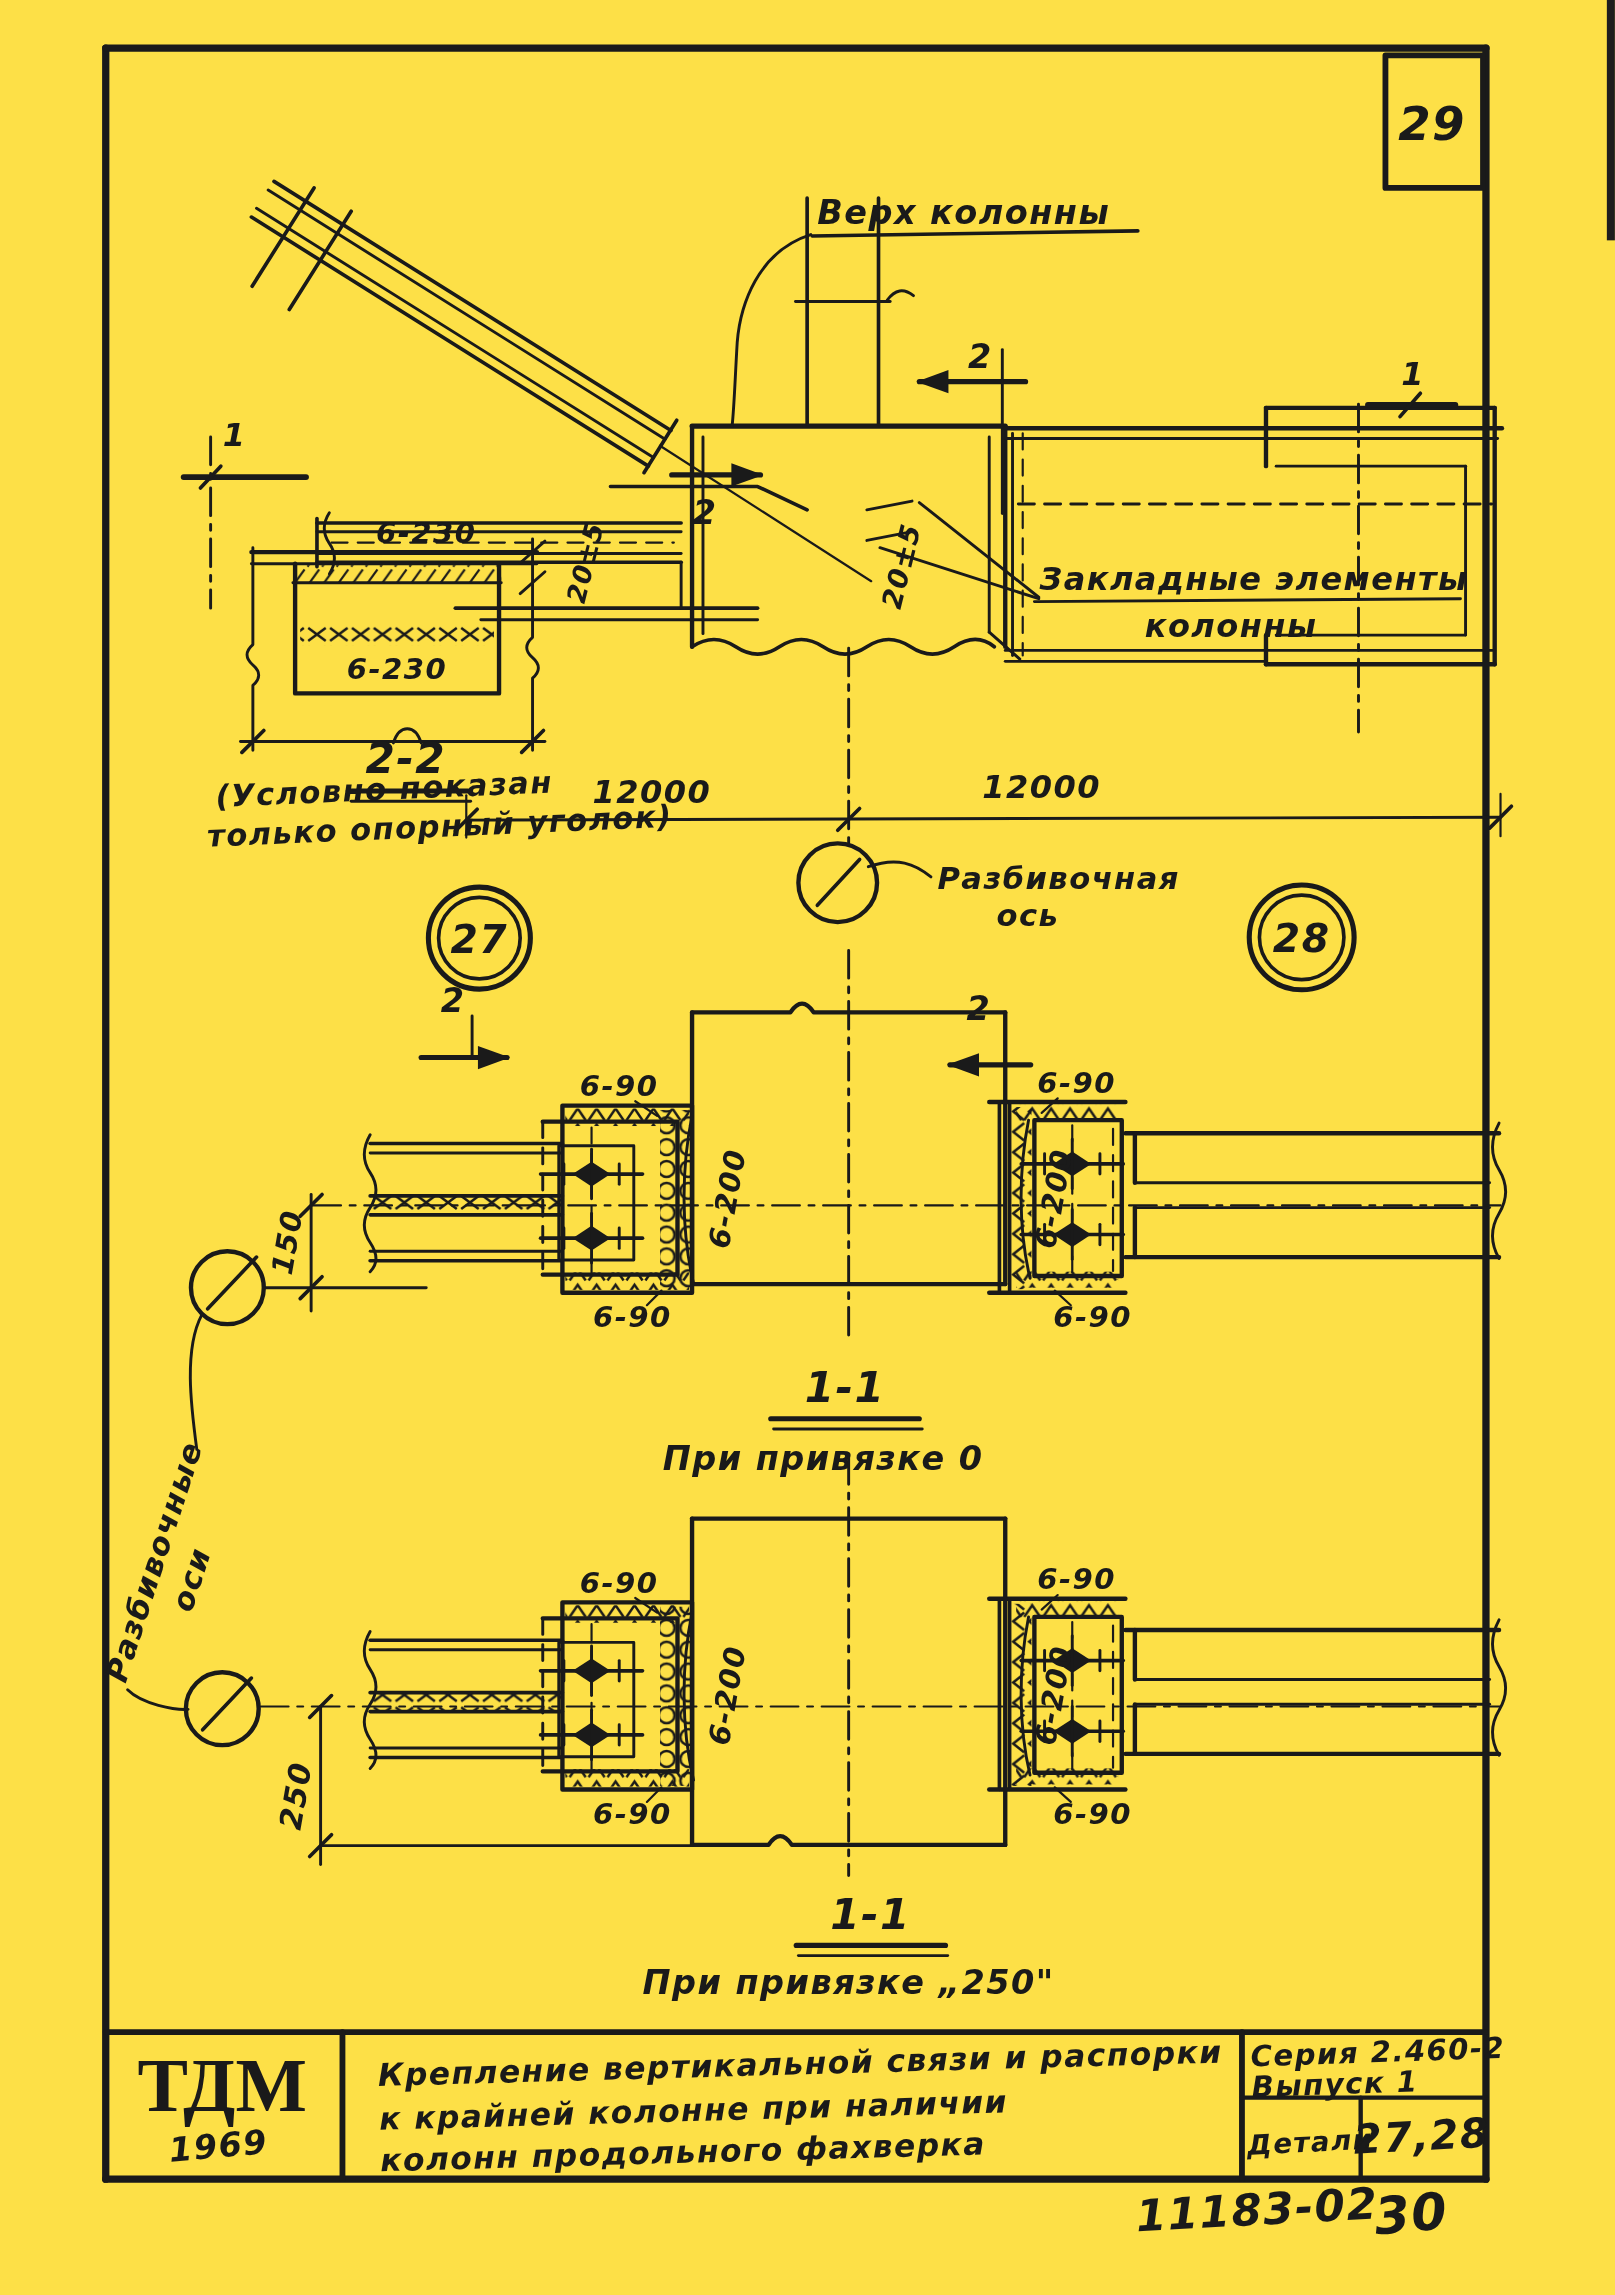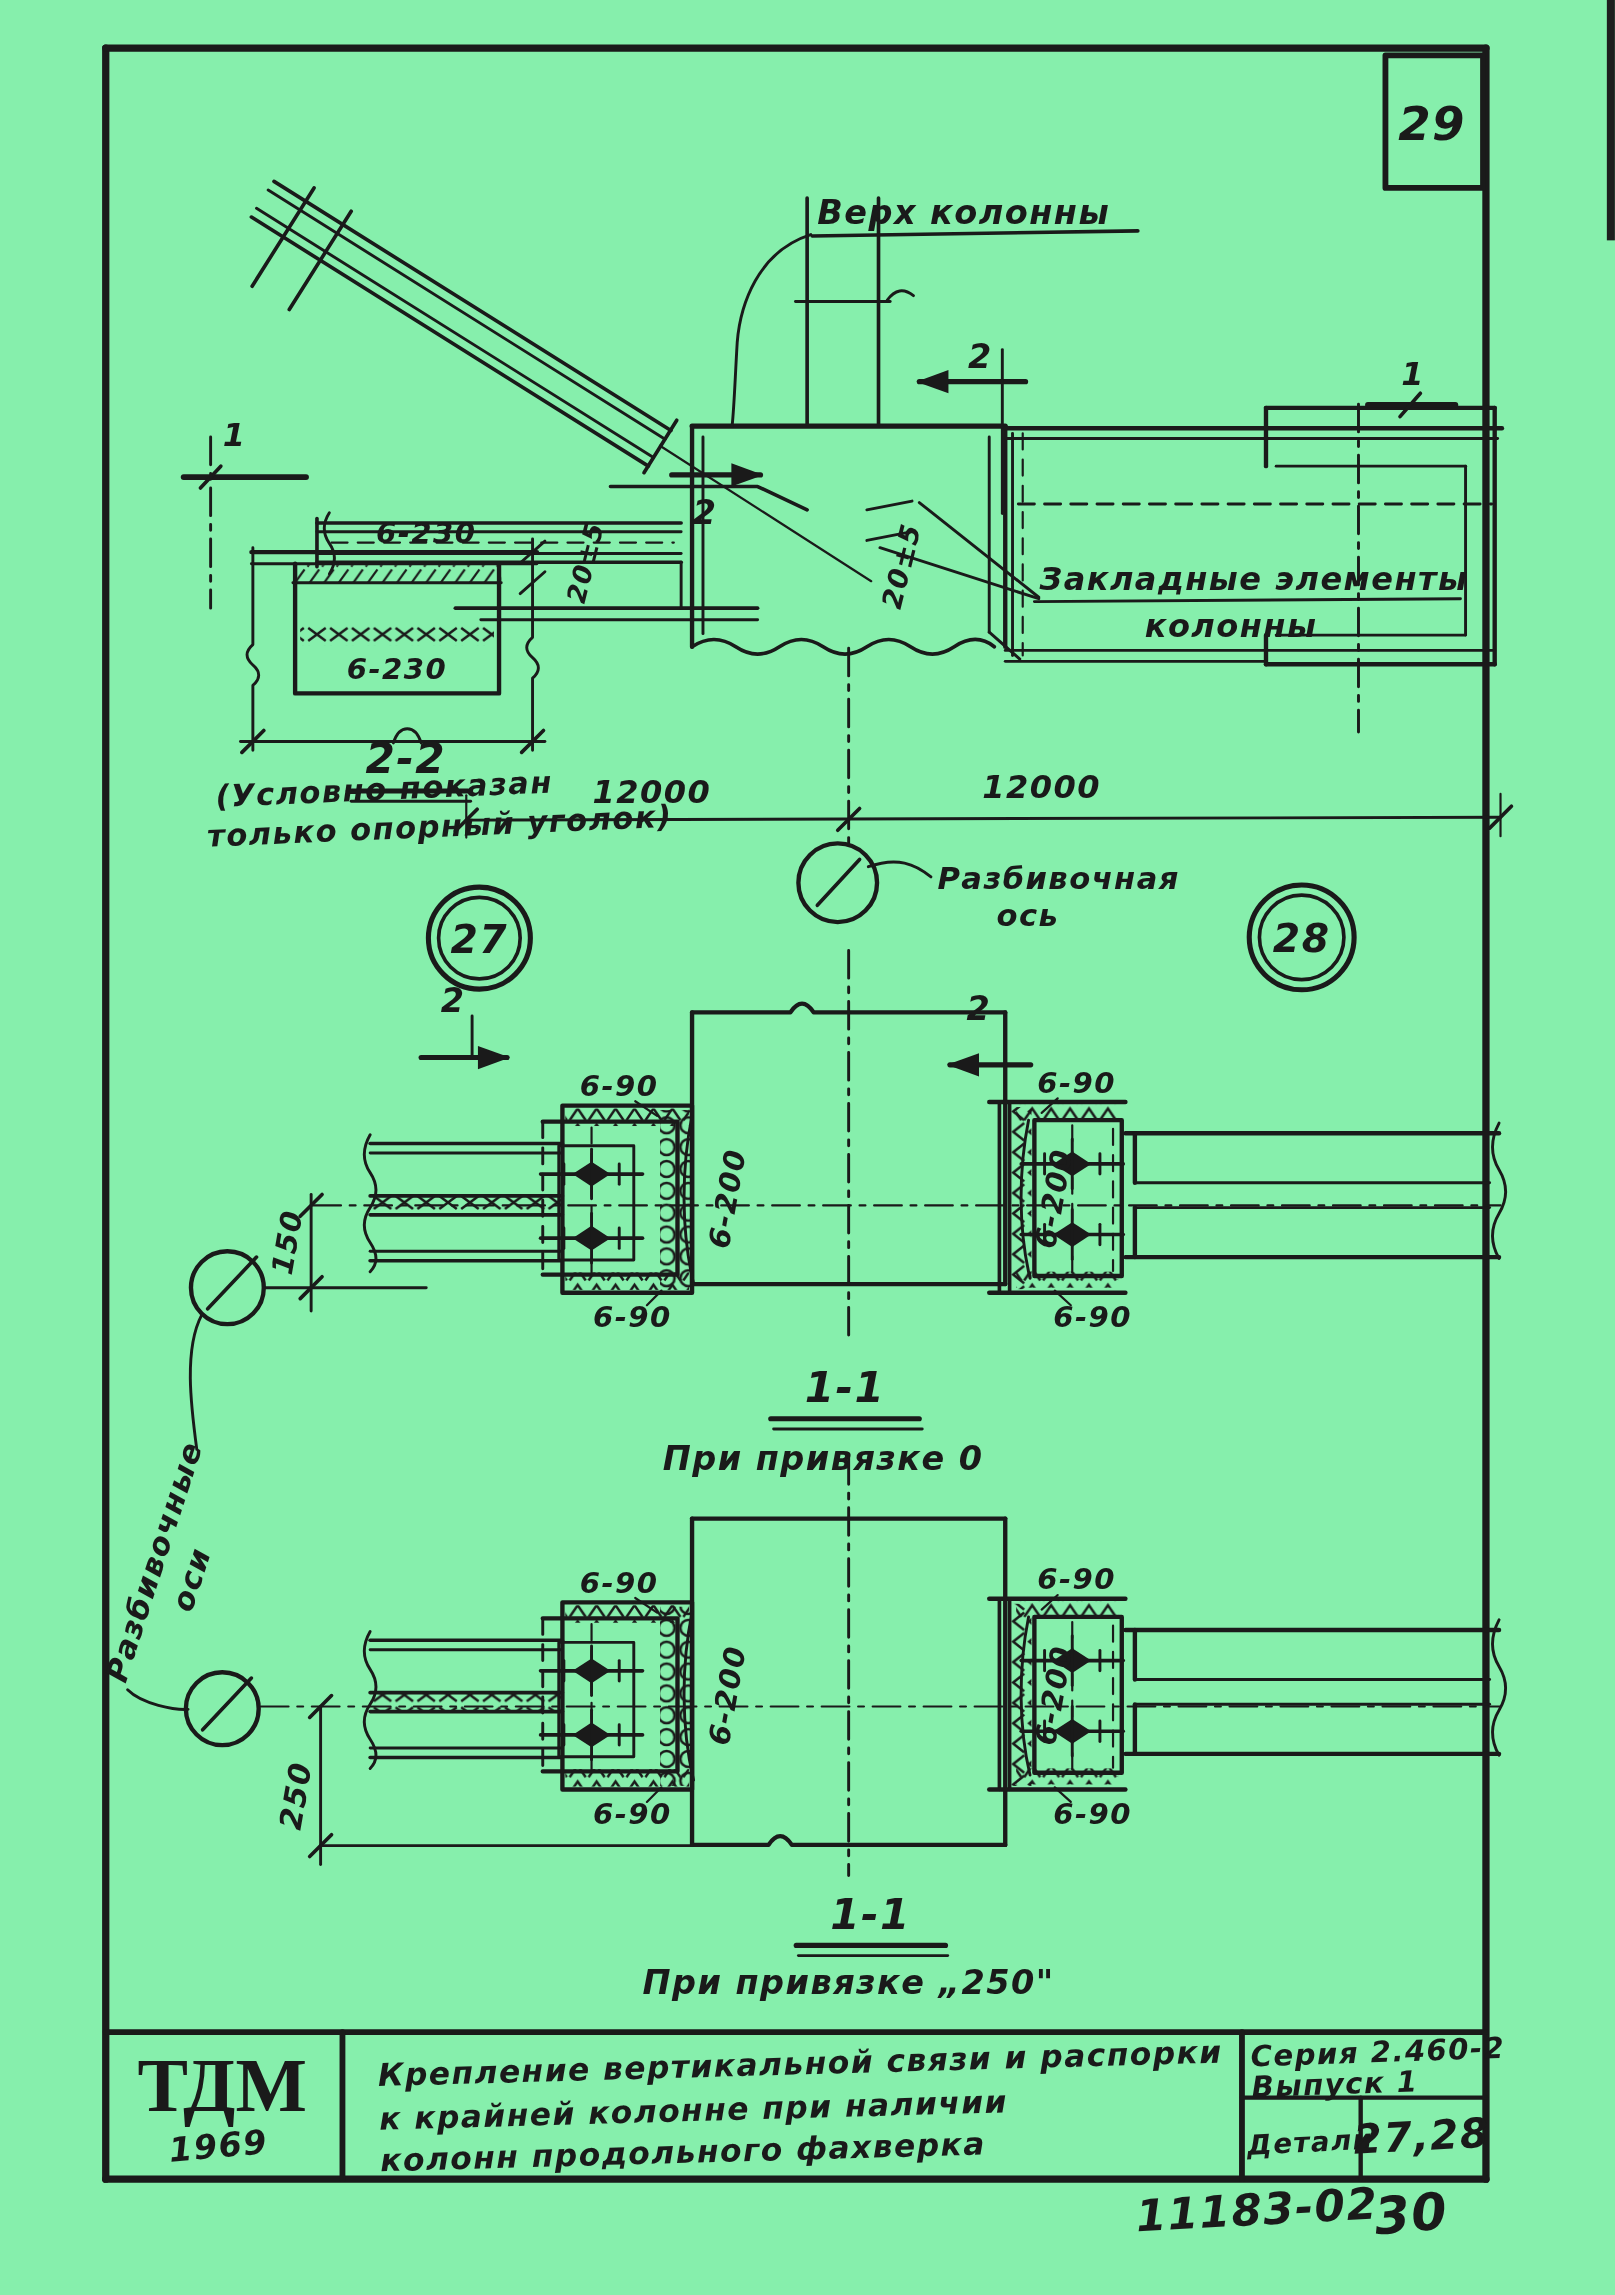--- a/index.html
+++ b/index.html
@@ -1,16 +1,16 @@
 <!DOCTYPE html>
 <html style="font-size:11.7px"><head>
 <meta charset="utf-8">
 <style>
   html,body{margin:0;padding:0;background:#efefec;}
-  .sheet{position:relative;width:1615px;height:2295px;background:#86efac;overflow:hidden;}
+  .sheet{position:relative;width:1615px;height:2295px;background:#fde047;overflow:hidden;}
   svg{display:block}
   .ln{fill:none;stroke:#1a1a1a;stroke-linecap:round;stroke-linejoin:round}
   .w3{stroke-width:3}.w4{stroke-width:4}.w5{stroke-width:5}.w6{stroke-width:6}.w7{stroke-width:7}.w8{stroke-width:8}.w9{stroke-width:10}
   .dd{stroke-dasharray:38 12 8 12}
   .ds{stroke-dasharray:22 14}
   .hw{font-family:"DejaVu Sans",sans-serif;font-style:italic;font-weight:700;fill:#1a1a1a;letter-spacing:2px}
   .serif{font-family:"Liberation Serif",serif;font-weight:700;fill:#1a1a1a}
   .am{text-anchor:middle}
 </style>
 </head>

